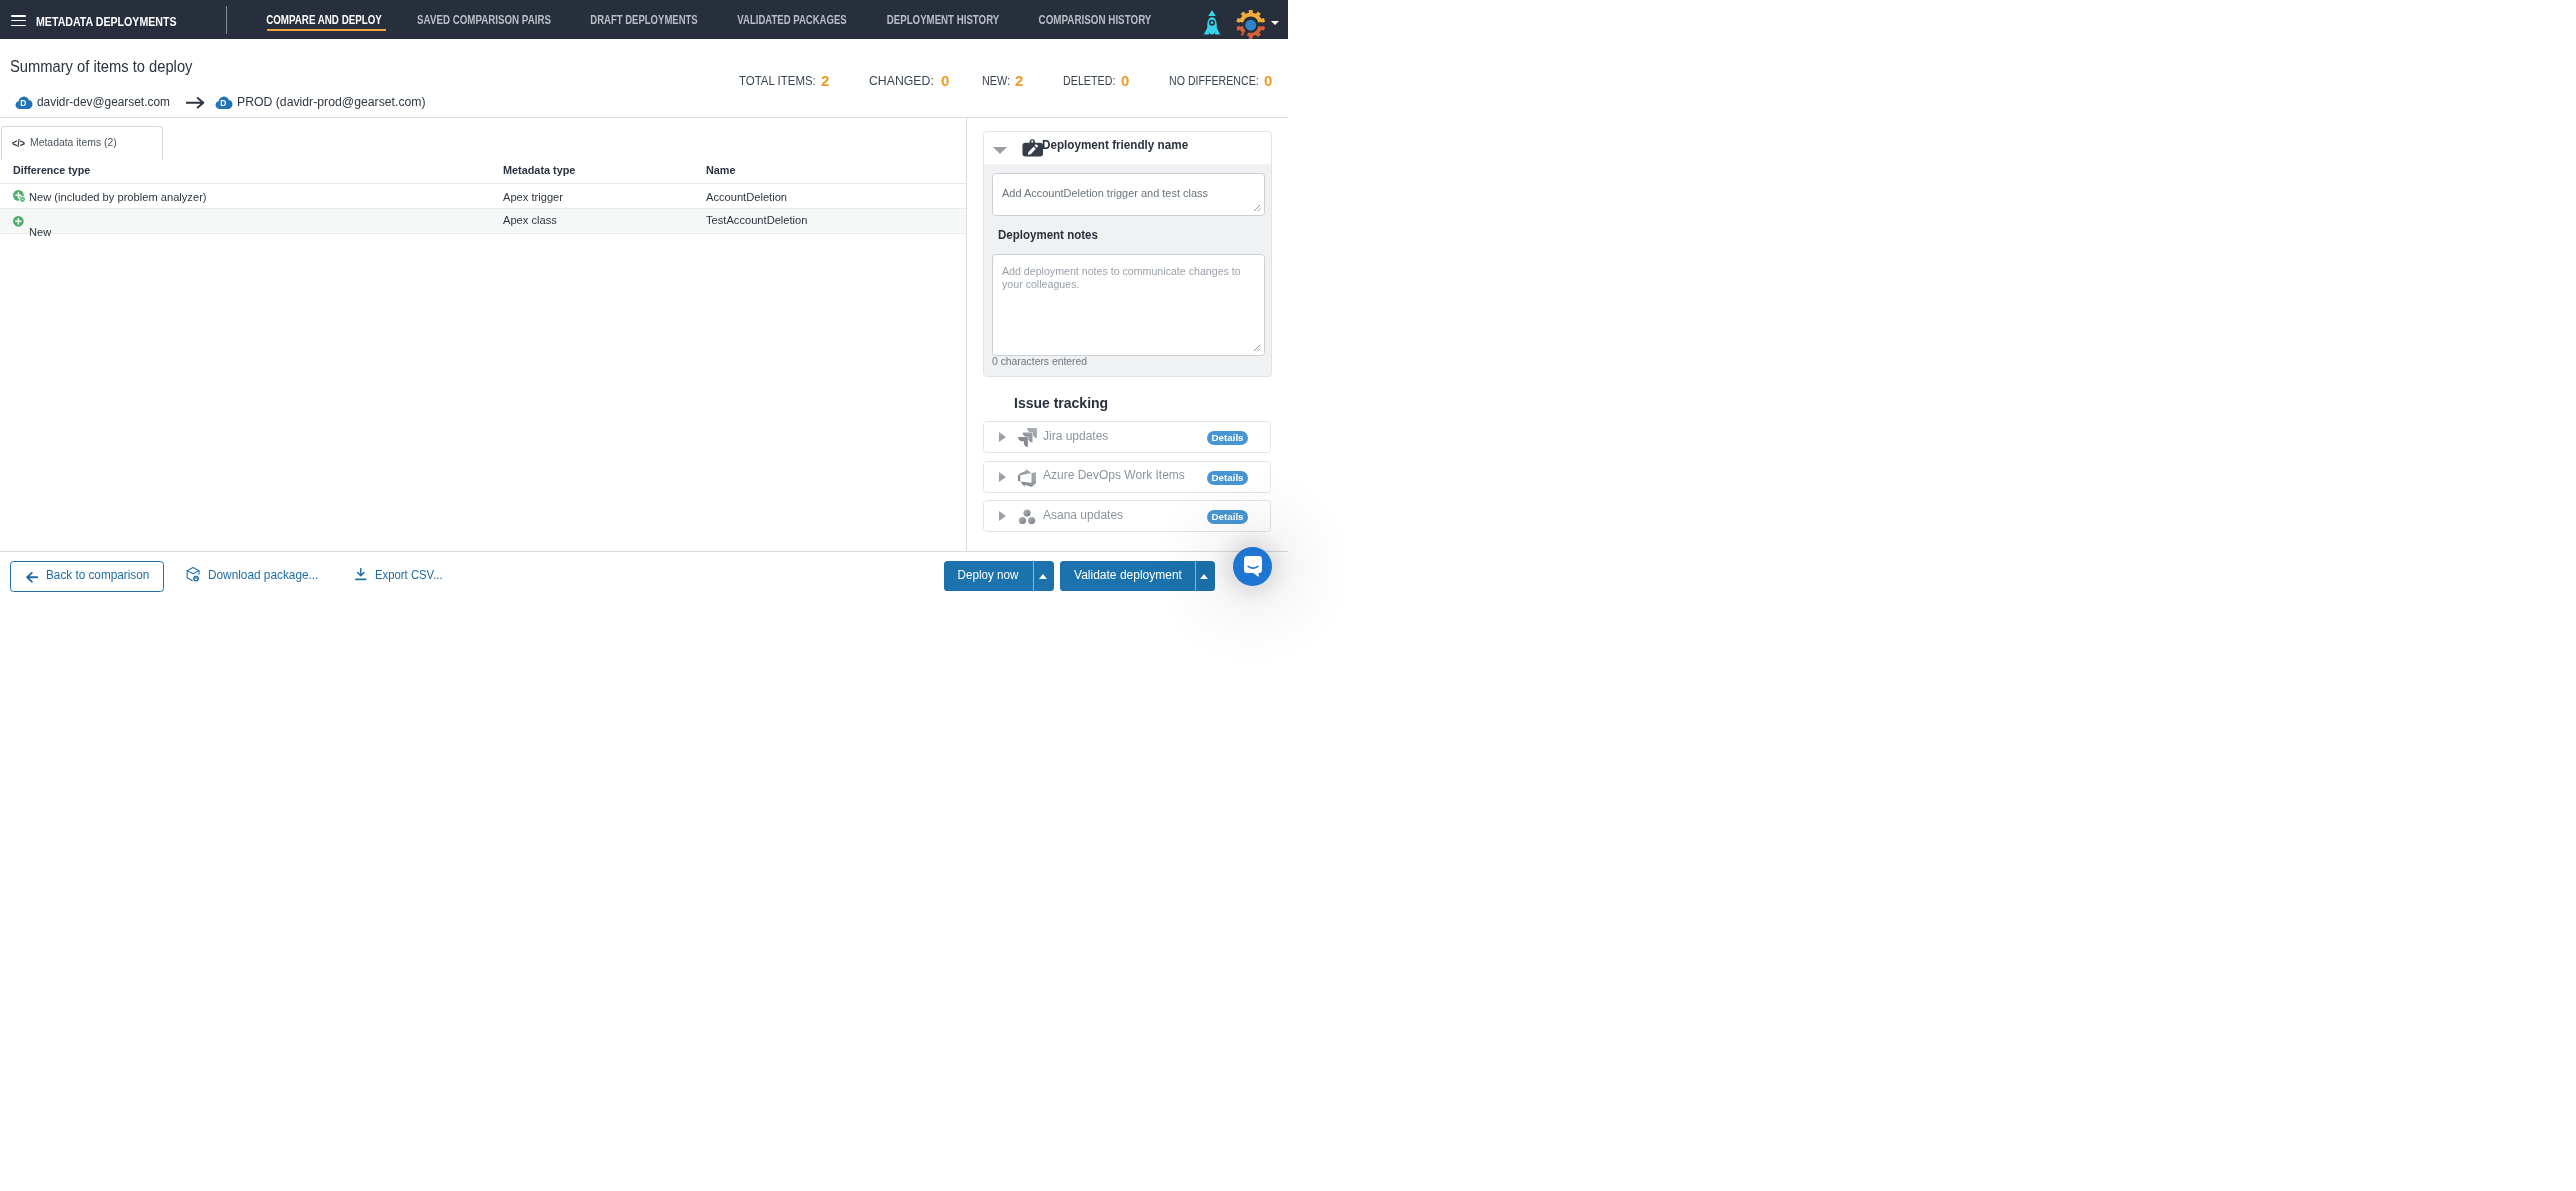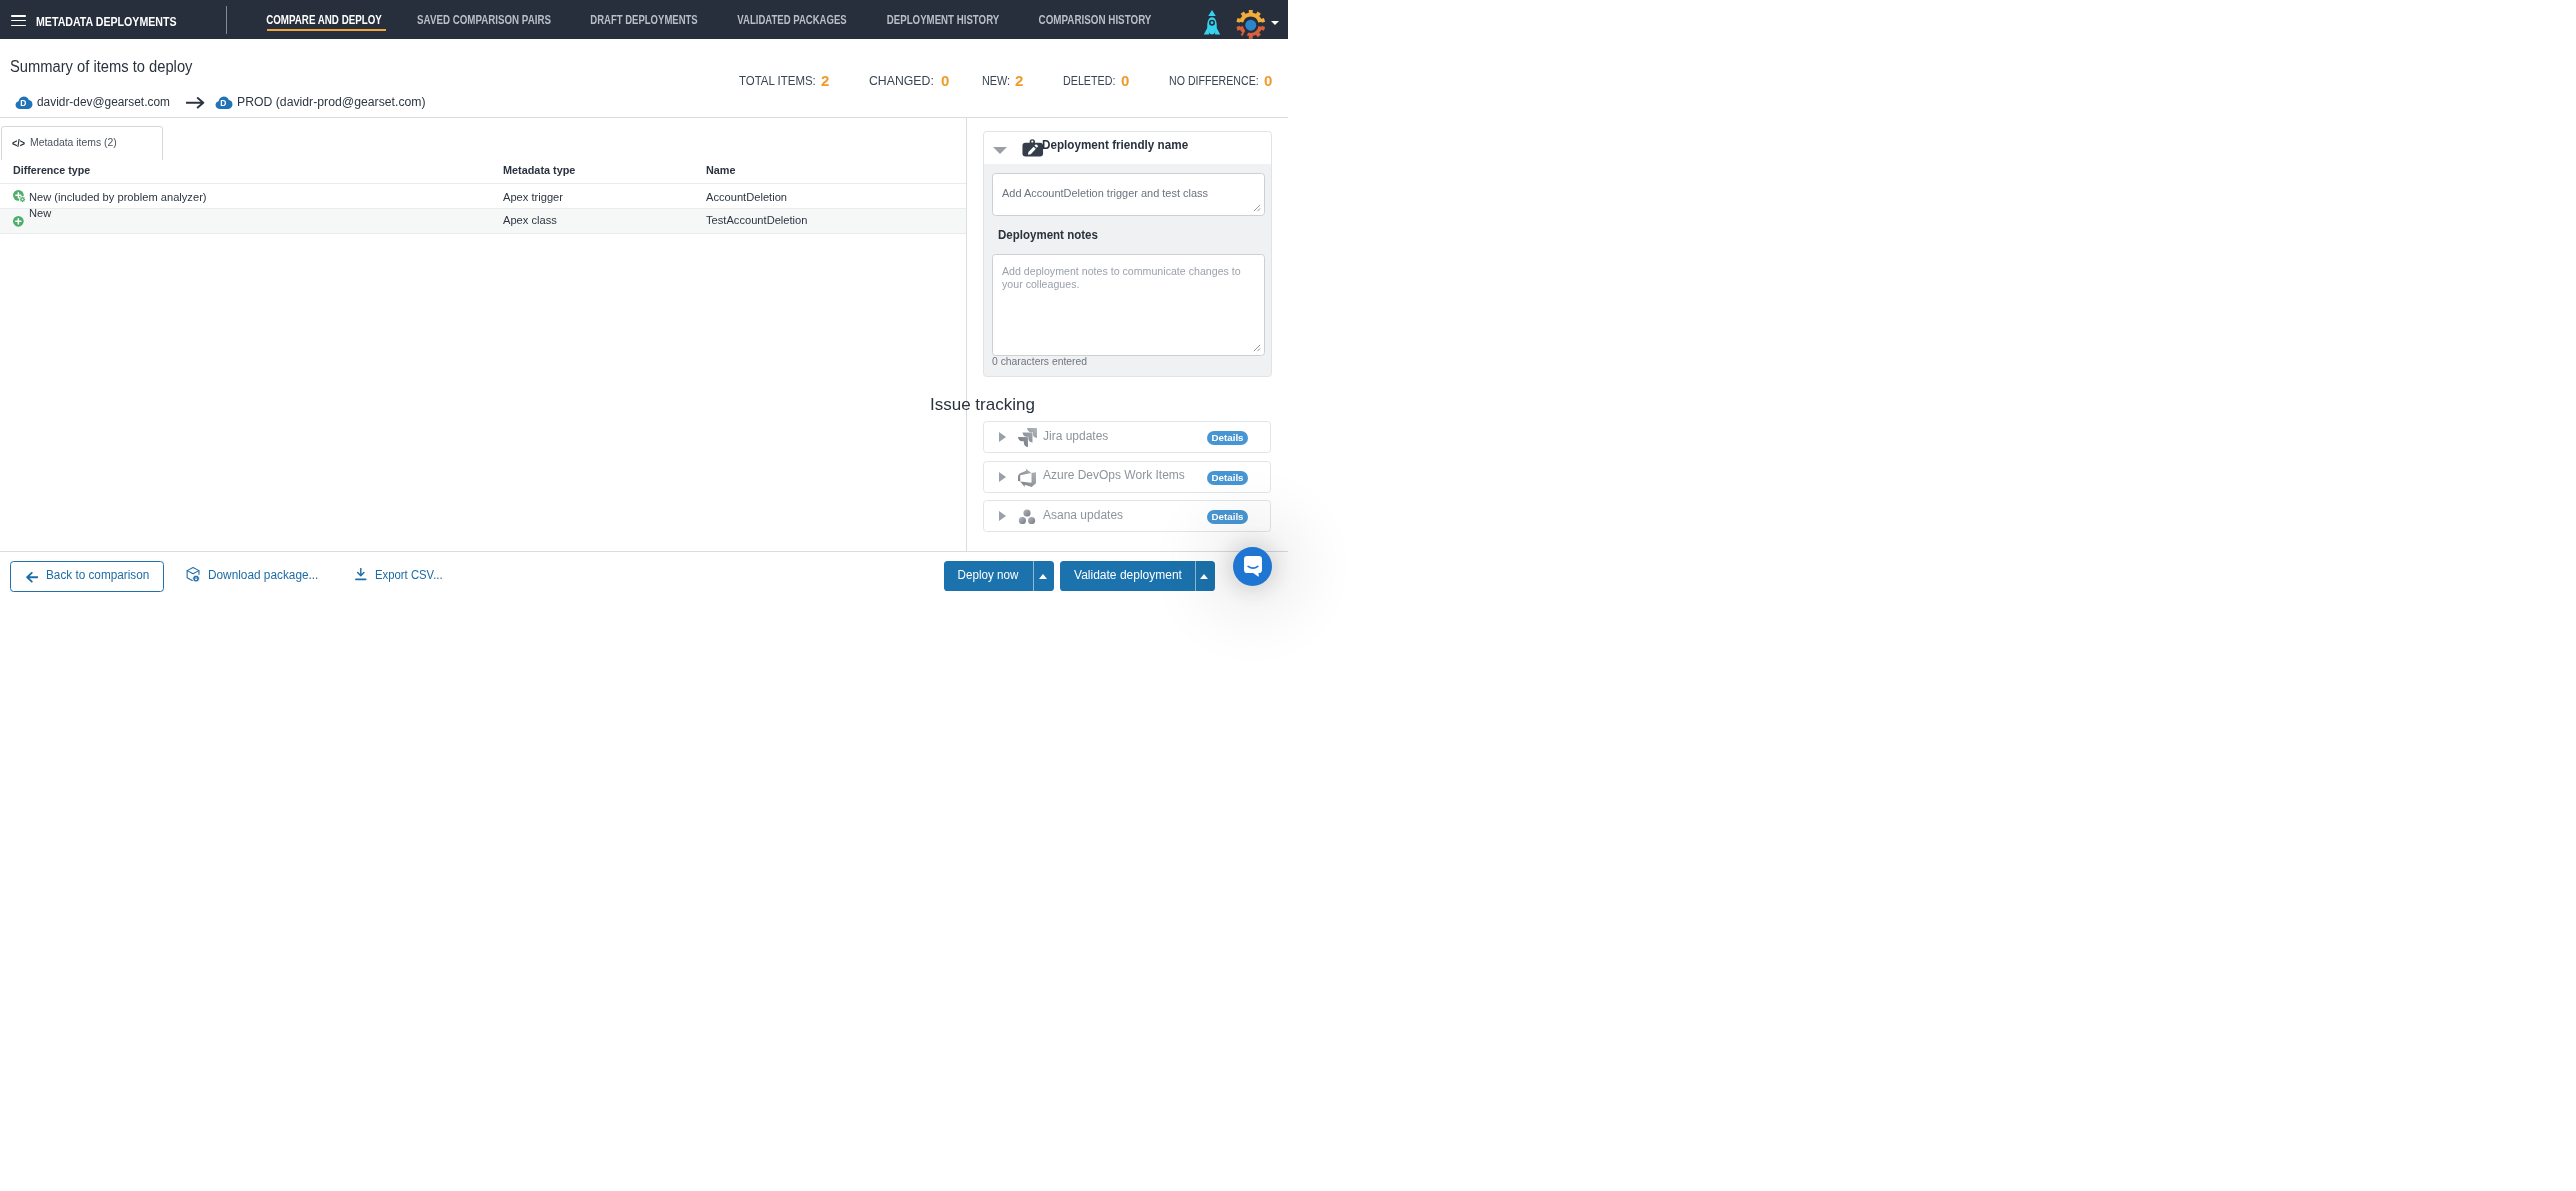--- a/index.html
+++ b/index.html
@@ -128,21 +128,21 @@
 <span class="sx th" style="left:12.5px; transform:scaleX(0.955)">Difference type</span>
 <span class="sx th" style="left:503px; transform:scaleX(0.97)">Metadata type</span>
 <span class="sx th" style="left:706px; transform:scaleX(0.97)">Name</span>
 <div class="hline" style="top:183px"></div>
 <div class="abs" style="left:0; top:208px; width:966px; height:25px; background:#f6f7f7;"></div>
 <div class="hline" style="top:208px"></div>
 <div class="hline" style="top:233px"></div>
 <span class="sx cell" style="left:29px; top:190px; transform:scaleX(0.96)">New (included by problem analyzer)</span>
 <span class="sx cell" style="left:503px; top:190px; transform:scaleX(0.96)">Apex trigger</span>
 <span class="sx cell" style="left:706px; top:190px; transform:scaleX(0.96)">AccountDeletion</span>
-<span class="sx cell" style="left:29px; top:206px; transform:scaleX(0.96)">New</span>
+<span class="sx cell" style="left:29px; top:225px; transform:scaleX(0.96)">New</span>
 <span class="sx cell" style="left:503px; top:213px; transform:scaleX(0.96)">Apex class</span>
 <span class="sx cell" style="left:706px; top:213px; transform:scaleX(0.96)">TestAccountDeletion</span>
 
 <div id="panel">
   <div id="panelhead"></div>
   <div id="tri"></div>
   <svg class="abs" style="left:38px; top:6.7px" width="21.5" height="18" viewBox="0 0 24 20">
     <circle cx="11.5" cy="3.2" r="3.0" fill="#343d49"></circle>
     <circle cx="11.5" cy="2.9" r="1.2" fill="#fff"></circle>
     <rect x="0.5" y="4" width="23" height="15.5" rx="3.4" fill="#343d49"></rect>
@@ -158,21 +158,21 @@
     <svg class="abs" style="right:2.7px; bottom:2.7px" width="8" height="8" viewBox="0 0 9 9">
       <path d="M8 1 L1 8 M8 5 L5 8" stroke="#888" stroke-width="1" fill="none"></path>
     </svg>
   </div>
 </div>
 <span class="sx" style="left:1042px; top:138px; font-size:12.5px; font-weight:bold; color:#2a323e; transform:scaleX(0.935)">Deployment friendly name</span>
 <span class="sx" style="left:1002px; top:187px; font-size:11.2px; color:#6a737e; transform:scaleX(0.98)">Add AccountDeletion trigger and test class</span>
 <span class="sx" style="left:998px; top:228px; font-size:12px; font-weight:bold; color:#2a323e; transform:scaleX(0.96)">Deployment notes</span>
 <span class="sx" style="left:1002px; top:265px; font-size:11.2px; line-height:13.4px; color:#9ba2ab; transform:scaleX(0.95)">Add deployment notes to communicate changes to<br>your colleagues.</span>
 <span class="sx" style="left:992px; top:355px; font-size:10.7px; color:#6f7680; transform:scaleX(0.97)">0 characters entered</span>
-<span class="sx" style="left:930px; top:395px; font-size:17px; font-weight:normal; color:#2a323e; transform:scaleX(1)">Issue tracking</span>
+<span class="sx" style="left:1014px; top:395px; font-size:14px; font-weight:bold; color:#2a323e; transform:scaleX(1)">Issue tracking</span>
 
 <div class="card" style="top:421px">
   <div class="play"></div>
   <svg class="abs" style="left:34px; top:6.3px" width="19" height="19" viewBox="0 0 24 24">
     <defs>
         <linearGradient id="jg" x1="0" y1="1" x2="1" y2="0">
       <stop offset="0" stop-color="#6e747c"></stop>
           <stop offset="1" stop-color="#b2b7be"></stop>
     </linearGradient>
       </defs>

